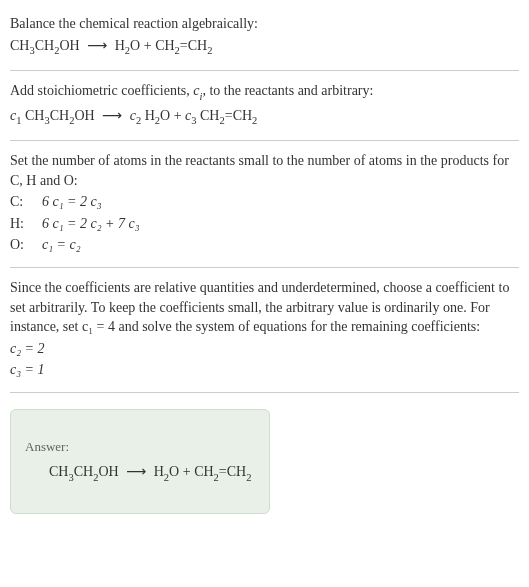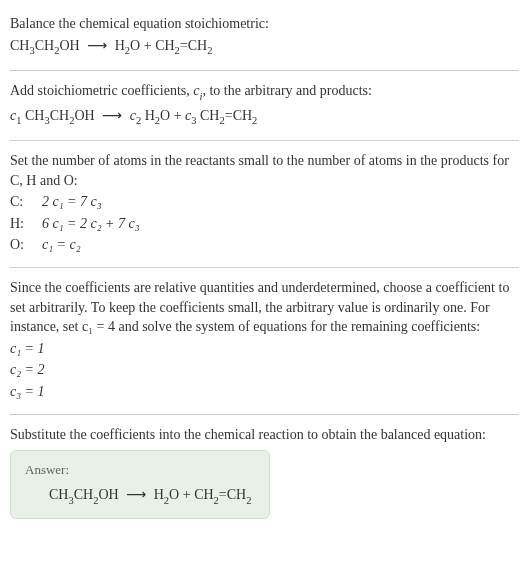--- a/index.html
+++ b/index.html
@@ -40,21 +40,21 @@
       display: flex;
       gap: 12px;
     }
     .atom-label {
       min-width: 20px;
     }
     .answer-box {
       background: #e8f0e8;
       border: 1px solid #d0dcd0;
       border-radius: 6px;
-      padding: 10px 14px;
+      padding: 28px 14px;
       margin-top: 6px;
       display: inline-block;
       min-width: 260px;
     }
     .answer-label {
       font-size: 13px;
       color: #5a6a5a;
       margin-bottom: 6px;
     }
     .answer-eq {
@@ -62,75 +62,73 @@
     }
     .arrow {
       display: inline-block;
       margin: 0 4px;
     }
   </style>
 </head>
 <body>
 
 <div class="section">
-  <div>Balance the chemical equation stoichiometric:</div>
+  <div>Balance the chemical reaction algebraically:</div>
   <div class="eq-line">
     <span><span>CH</span><span class="sub">3</span><span>CH</span><span class="sub">2</span><span>OH</span></span>
     <span class="arrow">⟶</span>
     <span><span>H</span><span class="sub">2</span><span>O</span></span><span> + </span><span><span>CH</span><span class="sub">2</span><span>=CH</span><span class="sub">2</span></span>
   </div>
 </div>
 
 <hr class="divider">
 
 <div class="section">
   <div>
-    <span>Add stoichiometric coefficients, </span><span class="italic">c</span><span class="sub italic">i</span><span>, to the arbitrary and products:</span>
+    <span>Add stoichiometric coefficients, </span><span class="italic">c</span><span class="sub italic">i</span><span>, to the reactants and arbitrary:</span>
   </div>
   <div class="eq-line">
     <span class="italic">c</span><span class="sub">1</span>
     <span> <span>CH</span><span class="sub">3</span><span>CH</span><span class="sub">2</span><span>OH</span></span>
     <span class="arrow">⟶</span>
     <span class="italic">c</span><span class="sub">2</span>
     <span> <span>H</span><span class="sub">2</span><span>O</span></span><span> + </span><span class="italic">c</span><span class="sub">3</span>
     <span> <span>CH</span><span class="sub">2</span><span>=CH</span><span class="sub">2</span></span>
   </div>
 </div>
 
 <hr class="divider">
 
 <div class="section">
   <div>Set the number of atoms in the reactants small to the number of atoms in the products for C, H and O:</div>
   <div class="atom-row eq-line">
     <span class="atom-label">C:</span>
-    <span class="italic">2 c₁ = 7 c₃</span>
+    <span class="italic">6 c₁ = 2 c₃</span>
   </div>
   <div class="atom-row eq-line">
     <span class="atom-label">H:</span>
     <span class="italic">6 c₁ = 2 c₂ + 7 c₃</span>
   </div>
   <div class="atom-row eq-line">
     <span class="atom-label">O:</span>
     <span class="italic">c₁ = c₂</span>
   </div>
 </div>
 
 <hr class="divider">
 
 <div class="section">
   <div>Since the coefficients are relative quantities and underdetermined, choose a coefficient to set arbitrarily. To keep the coefficients small, the arbitrary value is ordinarily one. For instance, set c₁ = 4 and solve the system of equations for the remaining coefficients:</div>
-  <div class="eq-line italic">c₁ = 1</div>
   <div class="eq-line italic">c₂ = 2</div>
   <div class="eq-line italic">c₃ = 1</div>
 </div>
 
 <hr class="divider">
 
 <div class="section">
-  <div>Substitute the coefficients into the chemical reaction to obtain the balanced equation:</div>
   <div class="answer-box">
     <div class="answer-label">Answer:</div>
     <div class="answer-eq">
       <span><span>CH</span><span class="sub">3</span><span>CH</span><span class="sub">2</span><span>OH</span></span>
       <span class="arrow">⟶</span>
       <span><span>H</span><span class="sub">2</span><span>O</span></span><span> + </span><span><span>CH</span><span class="sub">2</span><span>=CH</span><span class="sub">2</span></span>
     </div>
   </div>
 </div>
 

